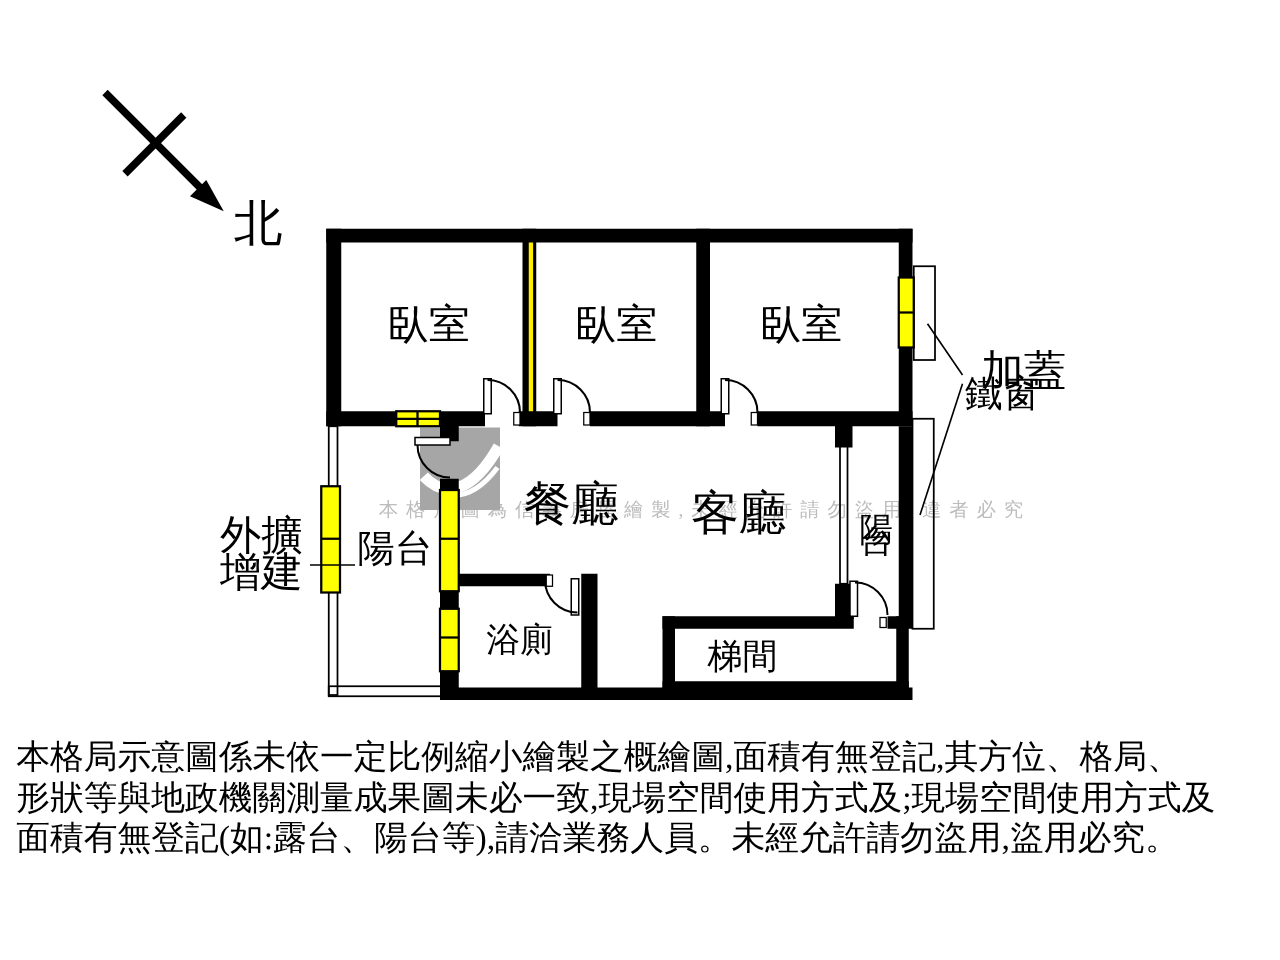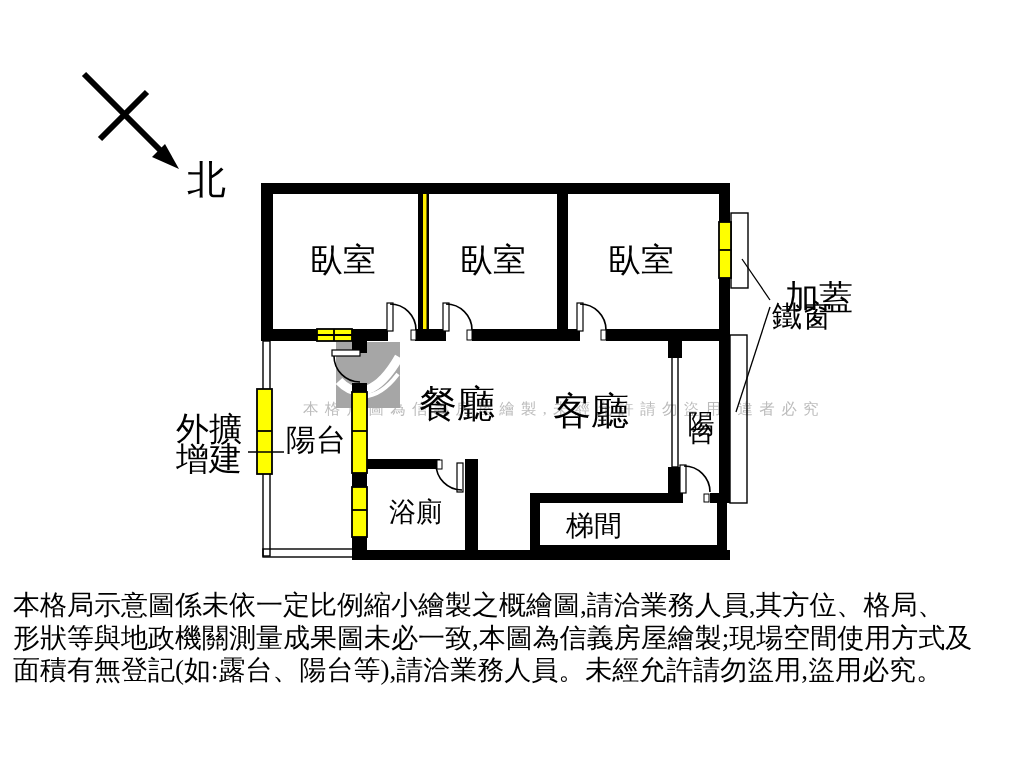--- a/index.html
+++ b/index.html
@@ -134,18 +134,18 @@
   <div class="lbl toplbl" style="left:389px;top:498px;font-size:27px;text-align:center;">浴廁</div>
   <div class="lbl toplbl" style="left:566px;top:511px;font-size:28px;">梯間</div>
 
   <div class="lbl toplbl" style="left:176px;top:412px;font-size:33px;">外擴</div>
   <div class="lbl toplbl" style="left:176px;top:442px;font-size:33px;">增建</div>
 
   <div class="lbl toplbl" style="left:785px;top:280px;font-size:34px;font-family:Liberation Serif, serif;">加蓋</div>
   <div class="lbl toplbl" style="left:772px;top:300px;font-size:30px;">鐵窗</div>
 
   <div id="disclaimer">
-    <div>本格局示意圖係未依一定比例縮小繪製之概繪圖,請洽業務人員,其方位、格局、</div>
-    <div>形狀等與地政機關測量成果圖未必一致,本圖為信義房屋繪製;現場空間使用方式及</div>
+    <div>本格局示意圖係未依一定比例縮小繪製之概繪圖,面積有無登記,其方位、格局、</div>
+    <div>形狀等與地政機關測量成果圖未必一致,現場空間使用方式及;現場空間使用方式及</div>
     <div>面積有無登記(如:露台、陽台等),請洽業務人員。未經允許請勿盜用,盜用必究。</div>
   </div>
 
 </div>
 
 </body></html>

